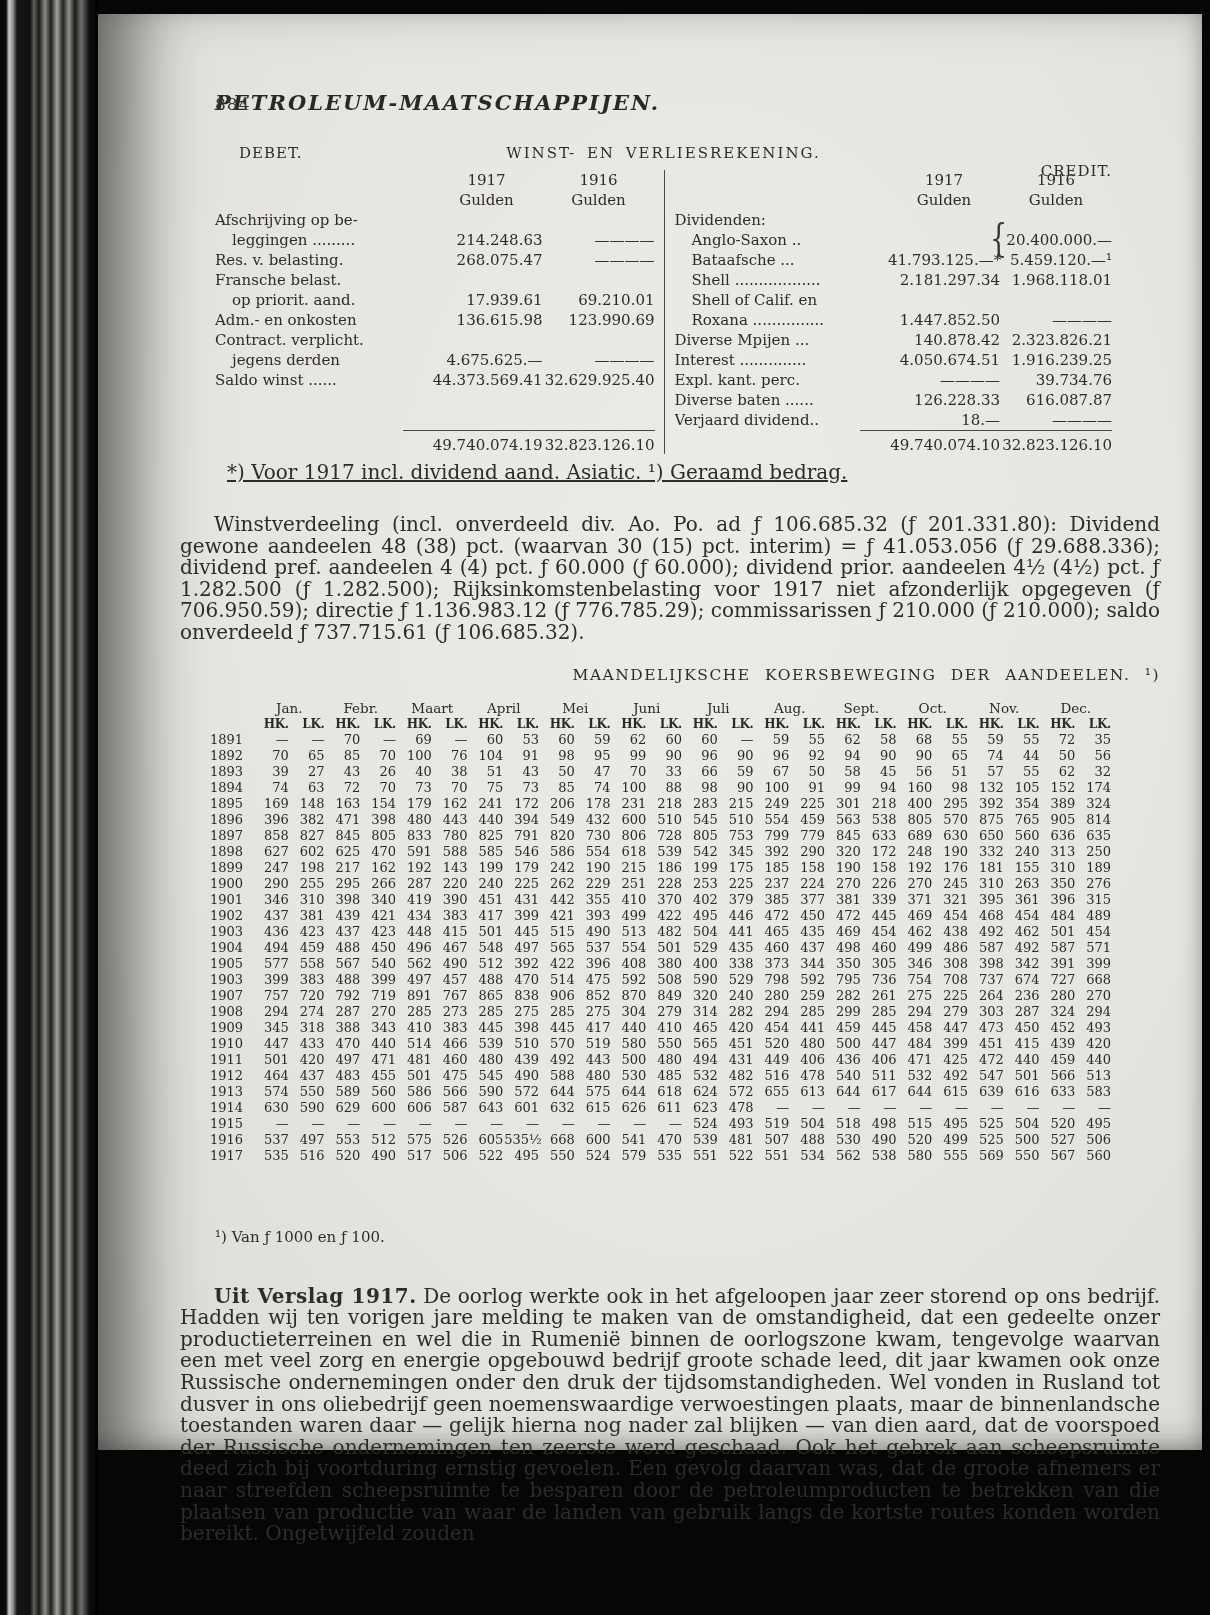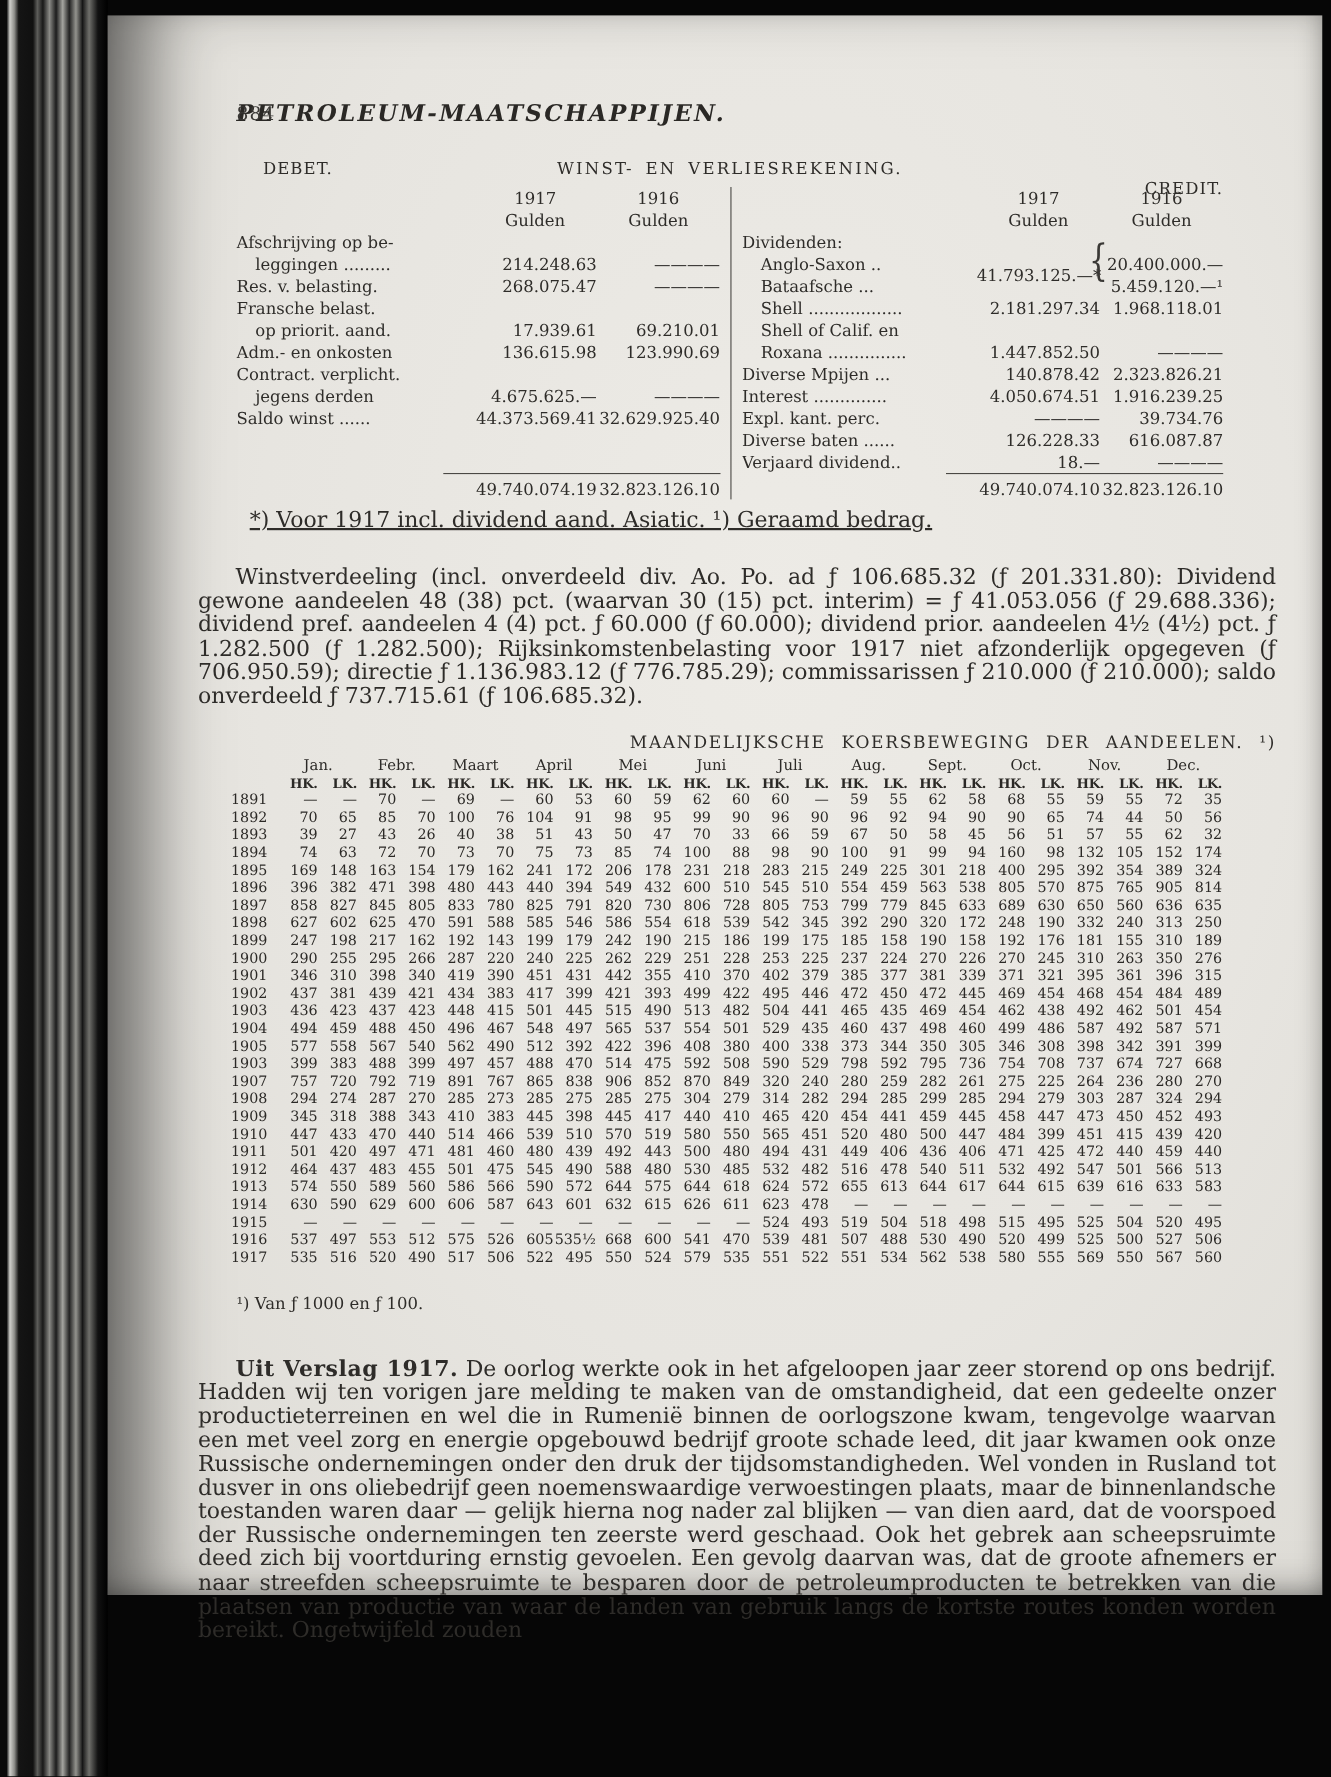--- a/index.html
+++ b/index.html
@@ -48,21 +48,21 @@
   .pnl-head .cred { position:absolute; right:0; letter-spacing:1px; }
   .pnl { display:flex; align-items:stretch; margin-top:2px; min-height:268px; }
   .pnl-col { width:50%; display:flex; flex-direction:column; }
   .pnl-left  { padding-right:9px; }
   .pnl-right { border-left:1px solid #4a4844; padding-left:10px; }
   .pnl-row { display:flex; line-height:20px; white-space:nowrap; }
   .pnl-lbl { flex:1; overflow:hidden; }
   .ind { padding-left:17px; }
   .amt { width:112px; text-align:right; white-space:nowrap; }
   .pnl-row.head .amt { text-align:center; }
-  .pnl-group { display:flex; align-items:center; line-height:20px; }
+  .pnl-group { display:flex; align-items:flex-end; line-height:20px; }
   .grp-labels { flex:1; }
   .grp-b { width:112px; position:relative; text-align:right; }
   .grp-b .amt { width:auto; }
   .grp-brace {
     position:absolute; left:-10px; top:-2px; font-size:27px; font-weight:200;
     transform:scaleY(1.45); color:#3a3835;
   }
   .pnl-total { margin-top:auto; }
   .pnl-rule { border-top:1.5px solid #4a4844; width:252px; margin-left:auto; margin-bottom:5px; }
   .pnl-total .pnl-row { line-height:18px; }
@@ -74,29 +74,29 @@
     text-align:justify; text-indent:34px; color:#2e2c29;
   }
   .para b { letter-spacing:.5px; }
 
   
   .koers-title {
     margin-top:22px; text-align:right; font-size:15.5px;
     letter-spacing:1.5px; word-spacing:8px;
   }
   table.koers {
-    margin-left:30px; margin-top:4px; width:902px;
+    margin-left:30px; margin-top:16px; width:902px;
     border-collapse:collapse; table-layout:fixed;
     font-size:13px; color:#2b2926;
   }
   table.koers th, table.koers td { font-weight:normal; padding:0 1px 0 0; line-height:16px; text-align:right; }
   table.koers th.mon { text-align:center; font-size:13.5px; }
   table.koers th.sub { font-weight:700; font-size:12px; letter-spacing:-.3px; }
   table.koers .yr { width:44px; text-align:left; }
-  .koers-note { margin-left:35px; margin-top:24px; font-size:15px; }
+  .koers-note { margin-left:35px; margin-top:64px; font-size:15px; }
 
   .verslag { margin-top:40px; }
 </style>
 </head>
 <body>
 
 <div class="spine"></div>
 
 <div class="page">
   <div class="content">

